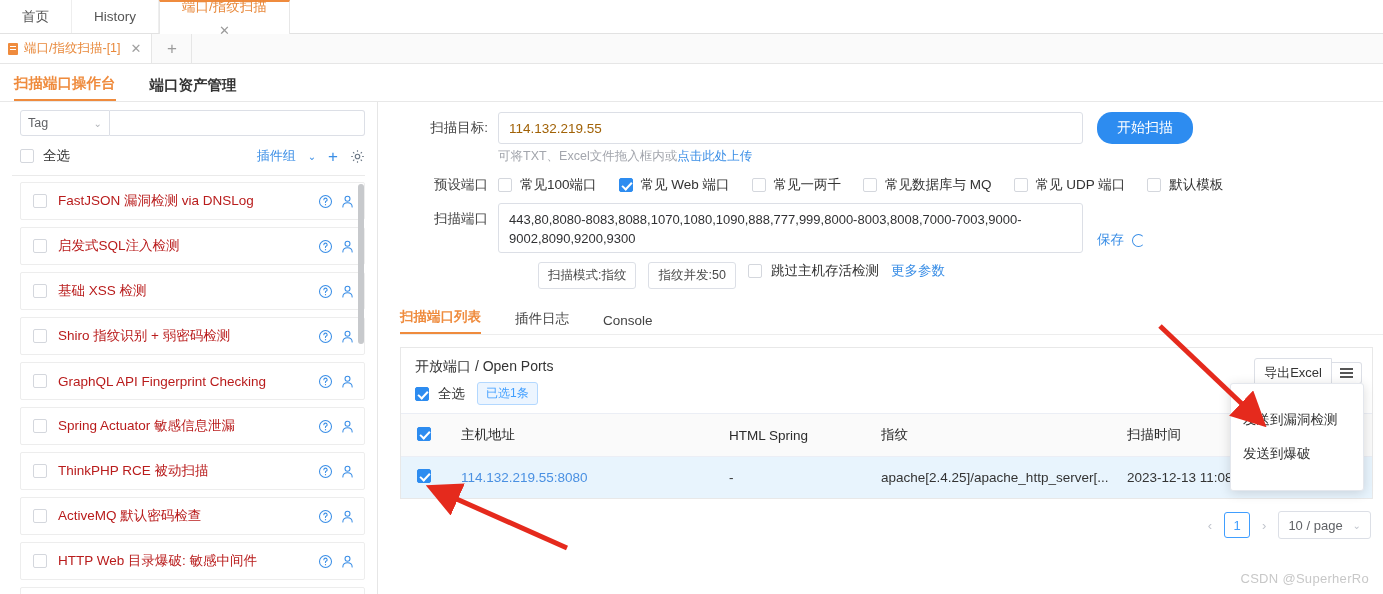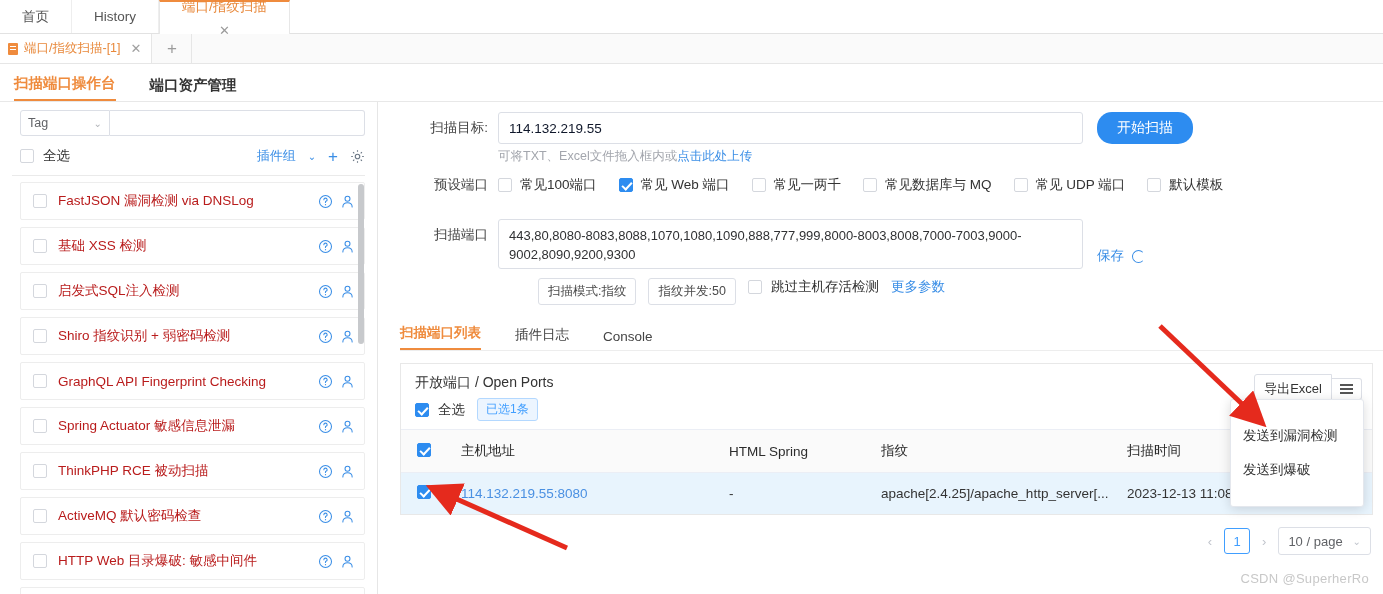--- a/index.html
+++ b/index.html
@@ -144,35 +144,35 @@
   
   .rightpanel { flex: 1; position: relative; padding: 10px 0 0 0; overflow: hidden; }
 
   .formrow { display: flex; align-items: flex-start; margin-bottom: 4px; }
   .formlabel {
     width: 120px; text-align: right; padding-right: 10px;
     font-size: 13.5px; color: #444; line-height: 32px; white-space: nowrap;
   }
   .targetinput {
     width: 585px; height: 32px; border: 1px solid #dcdfe6; border-radius: 3px;
-    padding: 0 10px; font-size: 13.5px; color: #0f172a; outline: none;
+    padding: 0 10px; font-size: 13.5px; color: #a16207; outline: none;
     font-family: "Liberation Sans", sans-serif;
   }
   .startbtn {
     margin-left: 14px; background: #2d8cf0; color: #fff; border: none;
     border-radius: 15px; height: 32px; padding: 0 20px; font-size: 14px;
     cursor: pointer; font-family: "Liberation Sans", sans-serif;
   }
   .hinttext {
     margin-left: 120px; font-size: 12.5px; color: #a3a6ad;
     margin-top: 1px; margin-bottom: 10px;
   }
   .hintlink { color: #3a8ee6; cursor: pointer; }
 
-  .presetrow { display: flex; align-items: center; margin-bottom: 24px; }
+  .presetrow { display: flex; align-items: center; margin-bottom: 8px; }
   .presetitem {
     display: flex; align-items: center; margin-right: 22px; cursor: pointer;
   }
   .presetitem .cbx-label { font-size: 13.5px; margin-left: 8px; }
 
   .porttext {
     width: 585px; height: 50px; border: 1px solid #dcdfe6; border-radius: 3px;
     padding: 6px 10px; font-size: 13px; line-height: 19px; color: #303133;
     outline: none; resize: none; overflow: hidden;
     font-family: "Liberation Sans", sans-serif;
@@ -359,36 +359,36 @@
                   <circle cx="10" cy="14.2" r=".85" fill="#3a8ee6" stroke="none"></circle>
                 </svg>
               <svg width="15" height="15" viewBox="0 0 20 20" fill="none" stroke="#3a8ee6" stroke-width="1.4">
                   <circle cx="10" cy="6.3" r="3.3"></circle>
                   <path d="M3.8 17.2c0-3.4 2.8-5.6 6.2-5.6s6.2 2.2 6.2 5.6" stroke-linecap="round"></path>
                 </svg>
             </span>
           </div>
           <div class="plugitem">
             <span class="cbx"></span>
+            <span class="plugname">启发式SQL注入检测</span>
+            <span class="plugicons">
+              <svg width="15" height="15" viewBox="0 0 20 20" fill="none" stroke="#3a8ee6" stroke-width="1.4">
+                  <circle cx="10" cy="10" r="8"></circle>
+                  <path d="M7.8 7.6a2.2 2.2 0 1 1 2.8 2.2c-.5.2-.7.6-.7 1.1v.5" stroke-linecap="round"></path>
+                  <circle cx="10" cy="14.2" r=".85" fill="#3a8ee6" stroke="none"></circle>
+                </svg>
+              <svg width="15" height="15" viewBox="0 0 20 20" fill="none" stroke="#3a8ee6" stroke-width="1.4">
+                  <circle cx="10" cy="6.3" r="3.3"></circle>
+                  <path d="M3.8 17.2c0-3.4 2.8-5.6 6.2-5.6s6.2 2.2 6.2 5.6" stroke-linecap="round"></path>
+                </svg>
+            </span>
+          </div>
+          <div class="plugitem">
+            <span class="cbx"></span>
             <span class="plugname">基础 XSS 检测</span>
-            <span class="plugicons">
-              <svg width="15" height="15" viewBox="0 0 20 20" fill="none" stroke="#3a8ee6" stroke-width="1.4">
-                  <circle cx="10" cy="10" r="8"></circle>
-                  <path d="M7.8 7.6a2.2 2.2 0 1 1 2.8 2.2c-.5.2-.7.6-.7 1.1v.5" stroke-linecap="round"></path>
-                  <circle cx="10" cy="14.2" r=".85" fill="#3a8ee6" stroke="none"></circle>
-                </svg>
-              <svg width="15" height="15" viewBox="0 0 20 20" fill="none" stroke="#3a8ee6" stroke-width="1.4">
-                  <circle cx="10" cy="6.3" r="3.3"></circle>
-                  <path d="M3.8 17.2c0-3.4 2.8-5.6 6.2-5.6s6.2 2.2 6.2 5.6" stroke-linecap="round"></path>
-                </svg>
-            </span>
-          </div>
-          <div class="plugitem">
-            <span class="cbx"></span>
-            <span class="plugname">启发式SQL注入检测</span>
             <span class="plugicons">
               <svg width="15" height="15" viewBox="0 0 20 20" fill="none" stroke="#3a8ee6" stroke-width="1.4">
                   <circle cx="10" cy="10" r="8"></circle>
                   <path d="M7.8 7.6a2.2 2.2 0 1 1 2.8 2.2c-.5.2-.7.6-.7 1.1v.5" stroke-linecap="round"></path>
                   <circle cx="10" cy="14.2" r=".85" fill="#3a8ee6" stroke="none"></circle>
                 </svg>
               <svg width="15" height="15" viewBox="0 0 20 20" fill="none" stroke="#3a8ee6" stroke-width="1.4">
                   <circle cx="10" cy="6.3" r="3.3"></circle>
                   <path d="M3.8 17.2c0-3.4 2.8-5.6 6.2-5.6s6.2 2.2 6.2 5.6" stroke-linecap="round"></path>
                 </svg>

